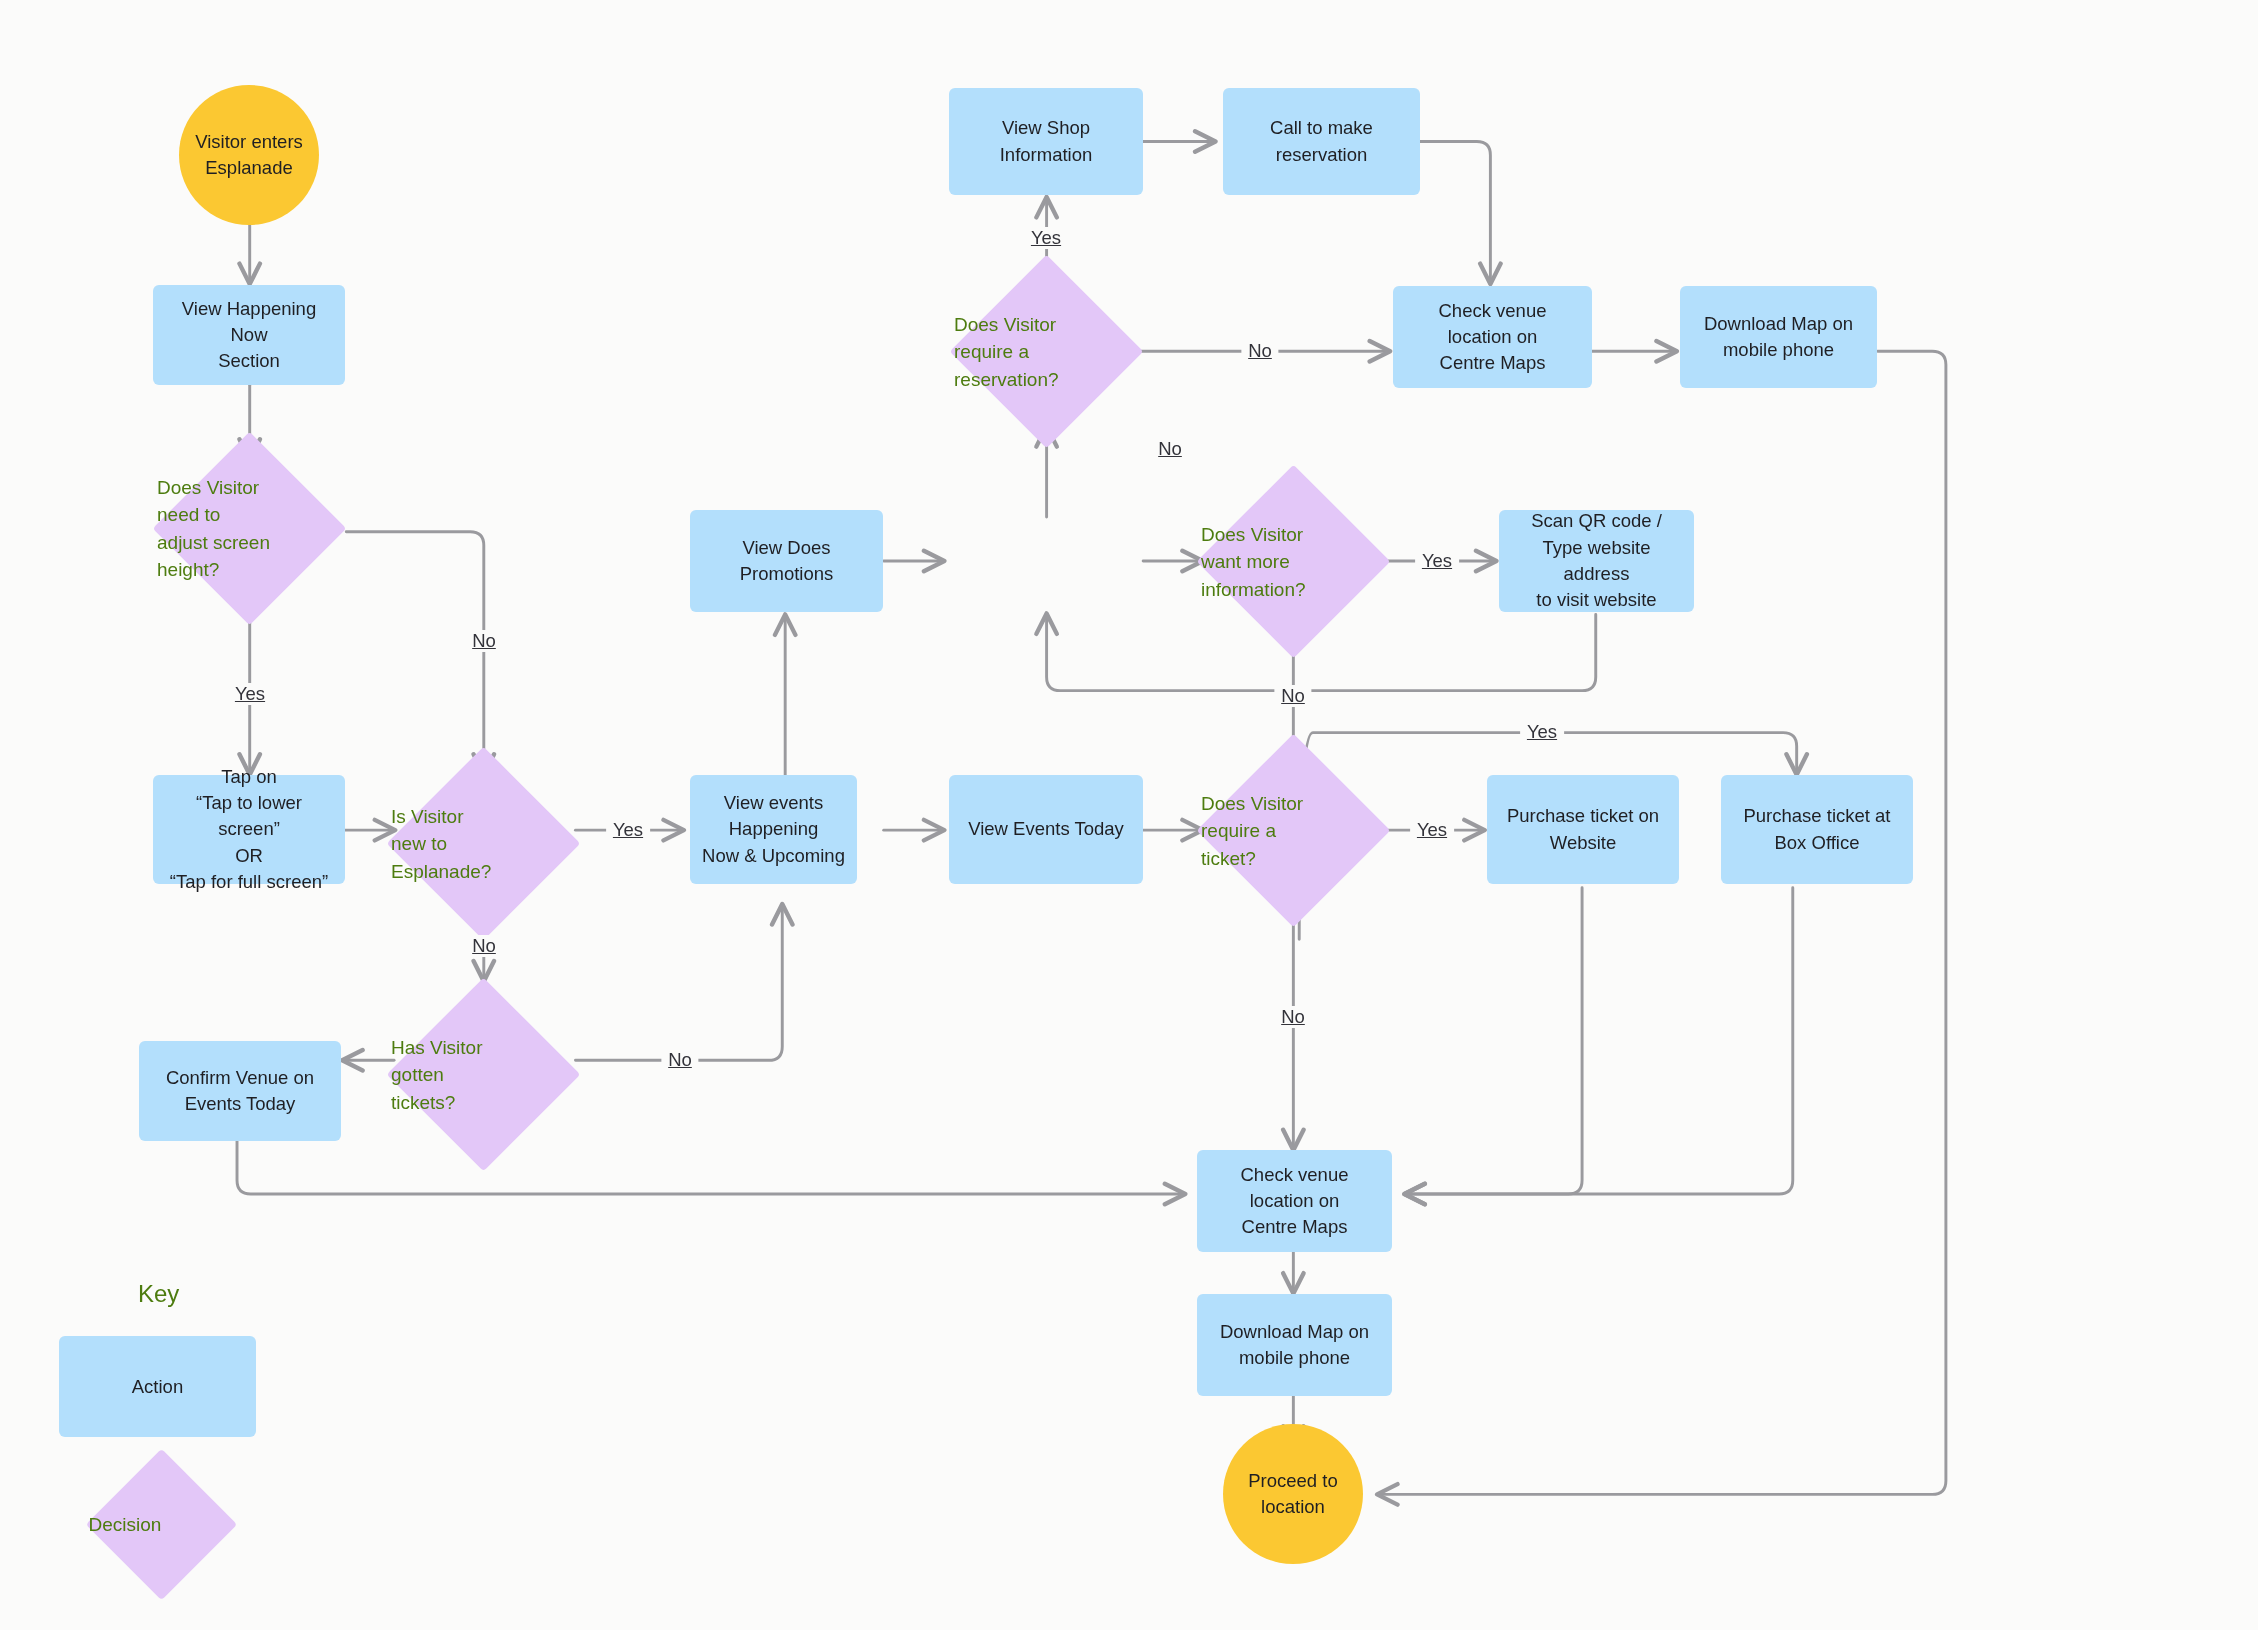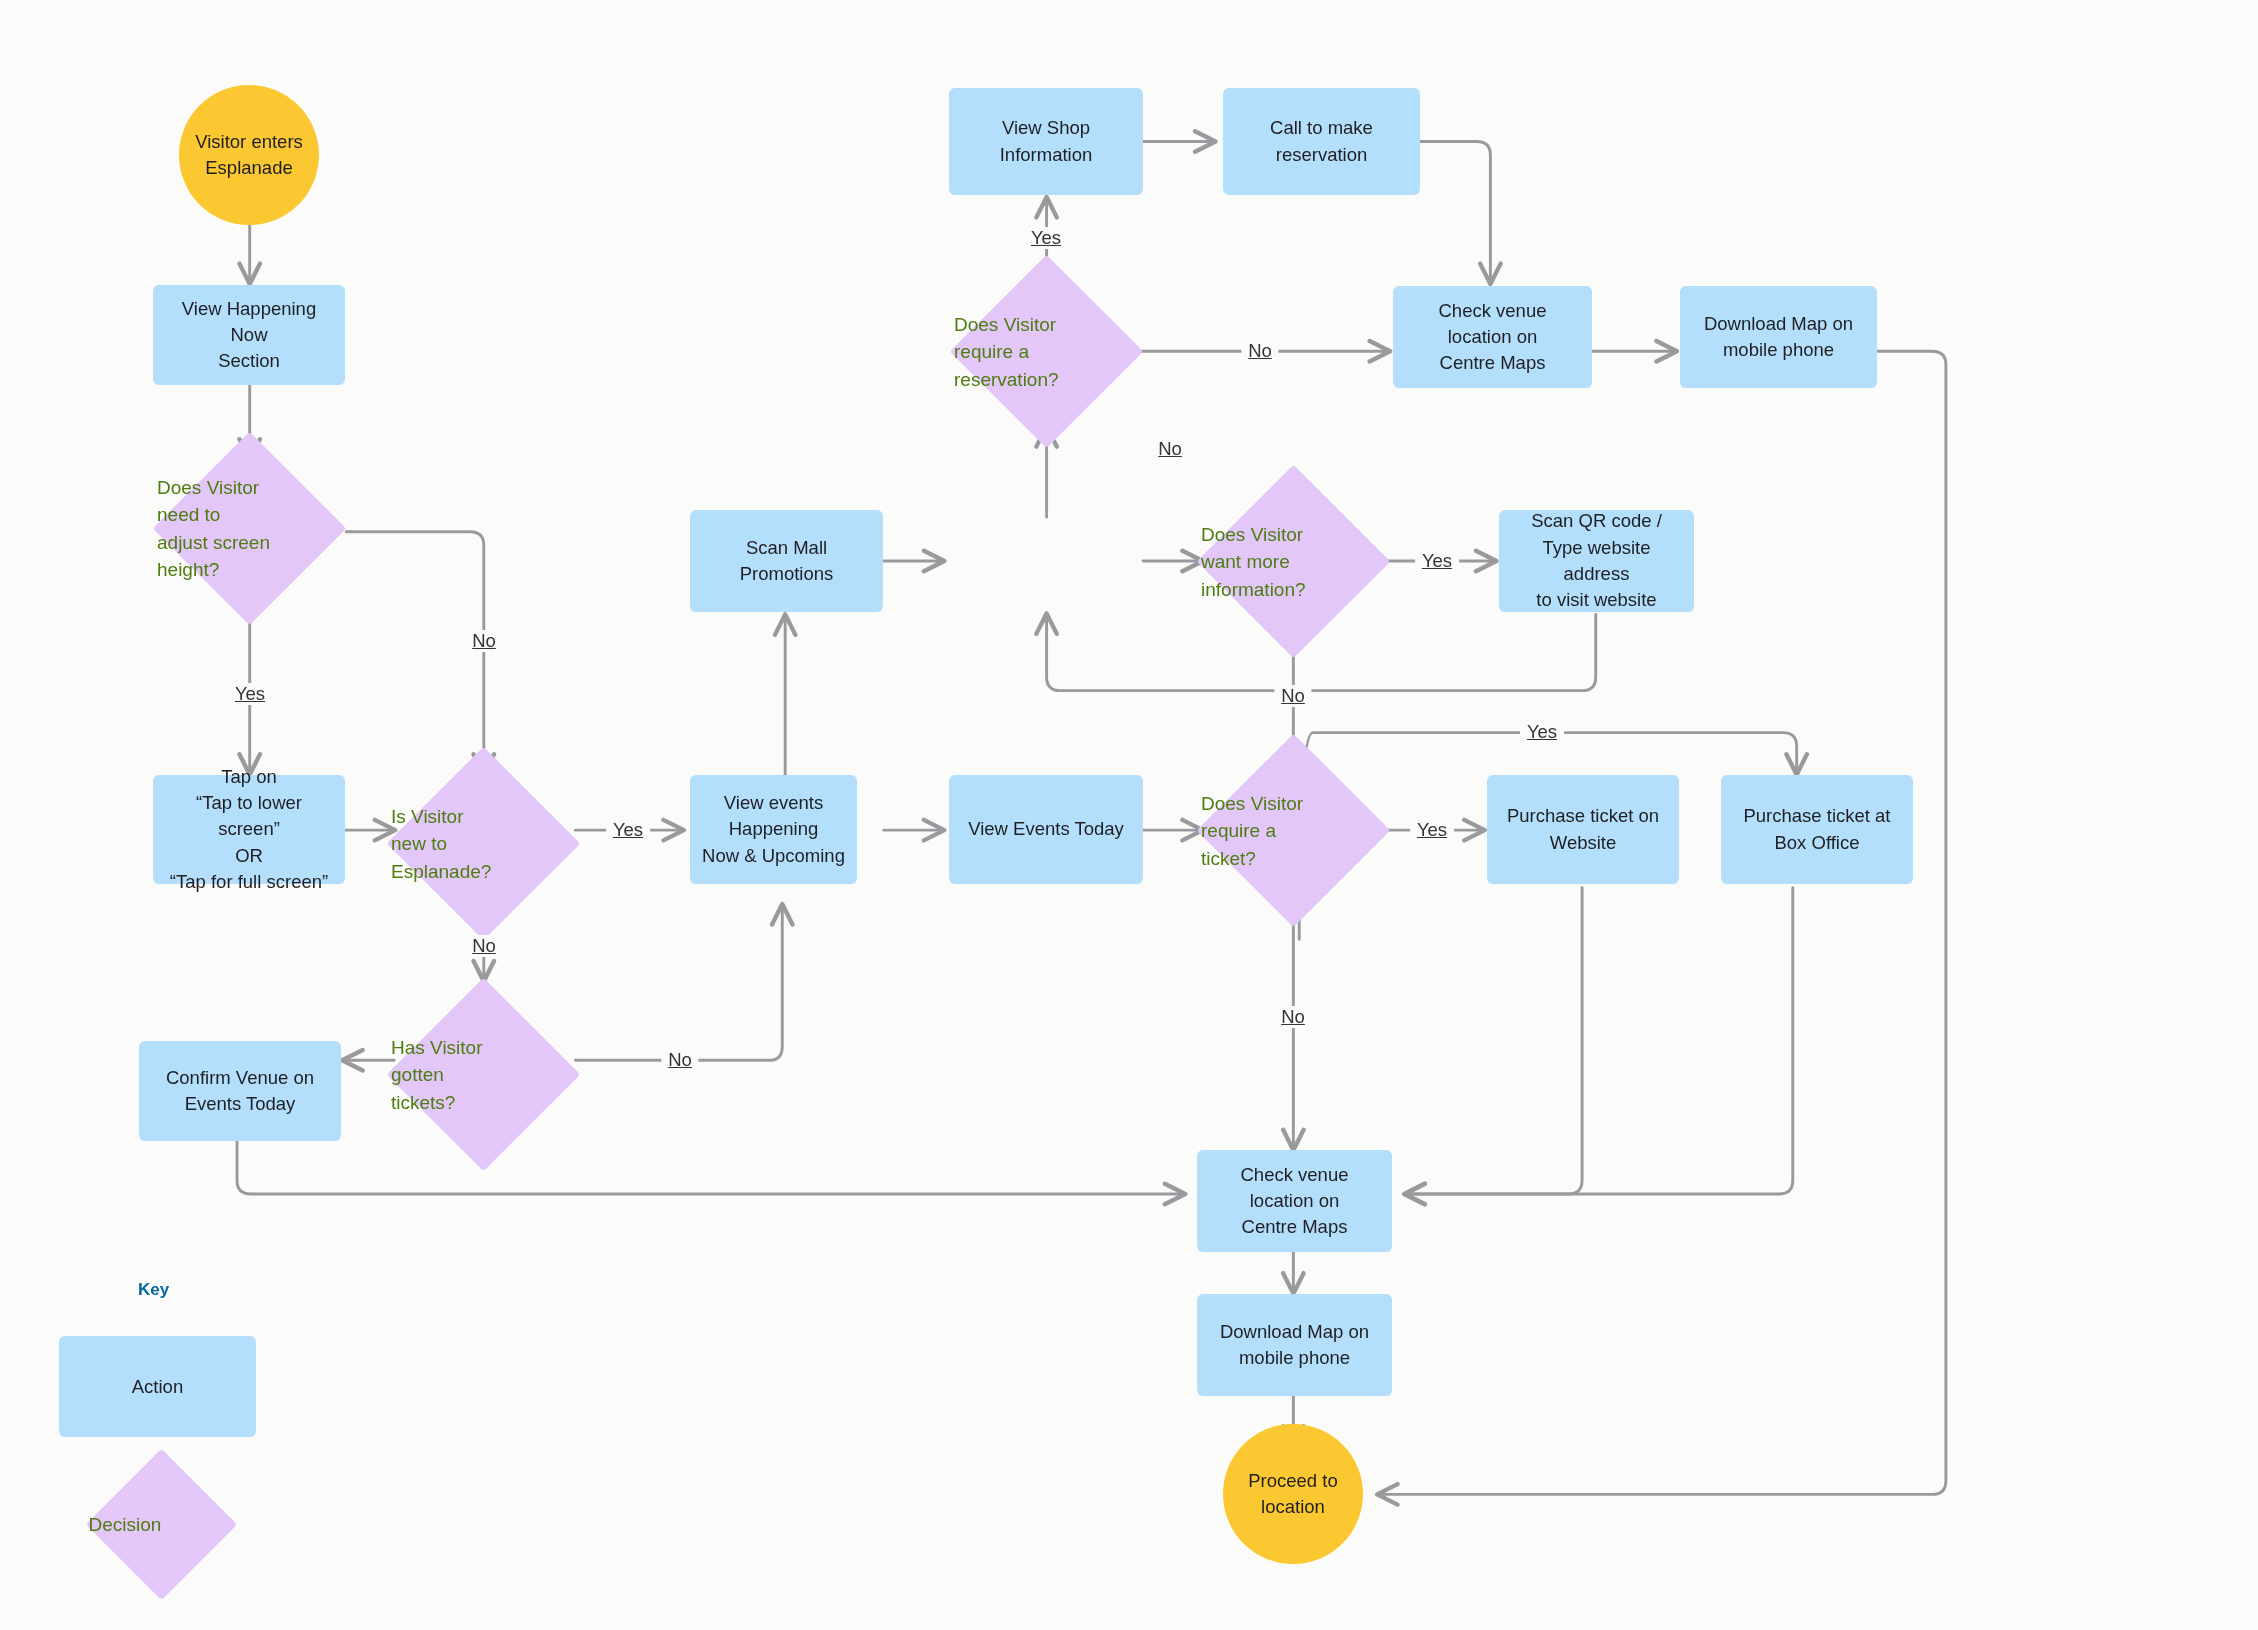--- a/index.html
+++ b/index.html
@@ -78,23 +78,23 @@
     font-size: 18.5px;
     color: #33333a;
     background: #fbfbfa;
     padding: 0 6.8px;
     transform: translate(-50%, -50%);
     white-space: nowrap;
     text-decoration: underline;
   }
   .key-title {
     position: absolute;
-    font-size: 17px;
-    font-weight: bold;
-    color: #0369a1;
+    font-size: 24px;
+    font-weight: normal;
+    color: #4d7c0f;
   }
   .legend-box {
     position: absolute;
     background: #b3dffc;
     border-radius: 5.9px;
     display: flex;
     align-items: center;
     justify-content: center;
     font-size: 18.5px;
     color: #1f1f23;
@@ -217,21 +217,21 @@
 gotten
 tickets?</div>
   </div>
 
   <div class="node action" style="left:139px; top:1009px; width:202px; height:100px;margin-top:32px;">
     <span>Confirm Venue on
 Events Today</span>
   </div>
 
   <div class="node action" style="left:690px; top:510px; width:193px; height:102px;">
-    <span>Scan Mall Promotions</span>
+    <span>View Does Promotions</span>
   </div>
 
 
   <div class="diamond-wrap" style="left:1225px; top:493px; width:137px; height:137px;">
     <div class="diamond-shape"></div>
     <div class="diamond-label">Does Visitor
 want more
 information?</div>
   </div>
 

